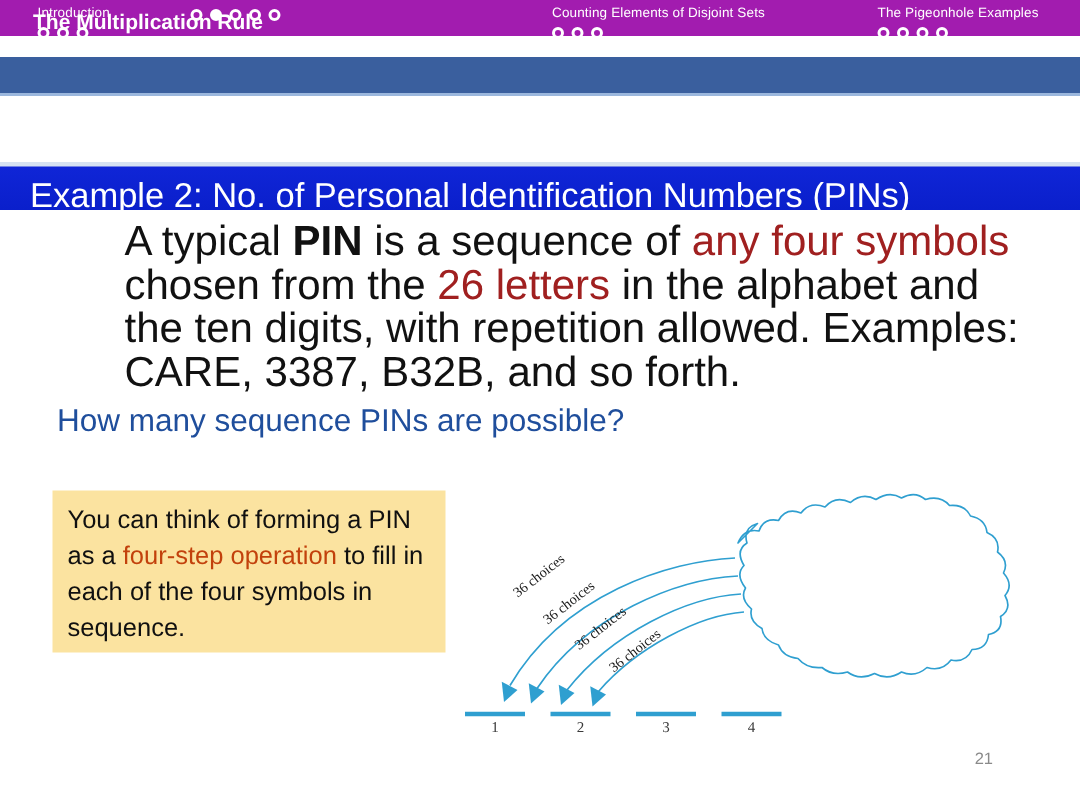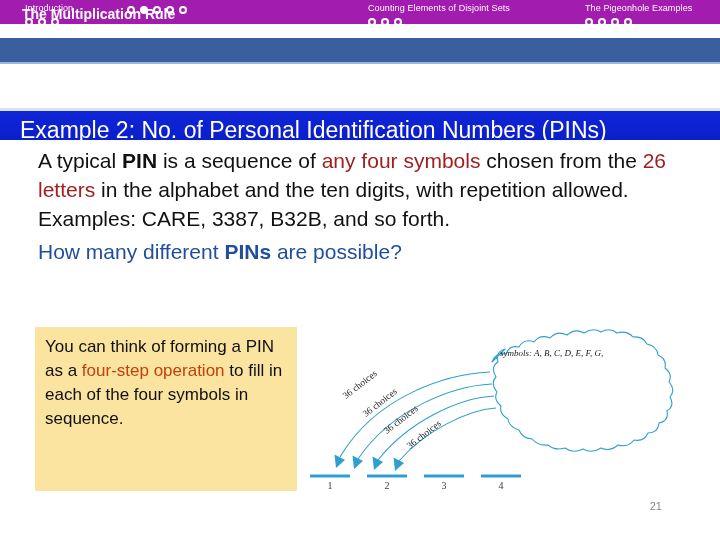--- a/index.html
+++ b/index.html
@@ -96,39 +96,40 @@
     white-space: nowrap;
   }
 
   
   #body-area {
     position: absolute;
     left: 38px; top: 146px;
     width: 650px;
   }
   .para {
-    font-size: 21px;
+    font-size: 28px;
     line-height: 29px;
     color: #111111;
+    margin-left: 45px;
   }
   .b { font-weight: bold; }
   .red { color: #a02020; }
   .question {
     font-size: 21px;
     line-height: 30px;
     color: #1f4e9c;
     margin-top: 4px;
   }
-  .question .b { font-weight: bold; }
+  .question .b { font-weight: normal; }
 
   
   #callout {
     position: absolute;
     left: 35px; top: 327px;
-    width: 262px; height: 164px;
+    width: 262px; height: 108px;
     background: #fbe3a0;
     box-sizing: border-box;
     padding: 8px 8px 0 10px;
   }
   #callout-text {
     font-size: 17px;
     line-height: 24px;
     color: #101010;
   }
   #callout-text .orange { color: #c2410c; }
@@ -220,21 +221,21 @@
 <div id="subheader-bottomline"></div>
 <div id="subheader-label">The Multiplication Rule</div>
 
 <div id="titlebar">
   <div id="title-text">Example 2: No. of Personal Identification Numbers (PINs)</div>
 </div>
 <div id="titlebar-underline"></div>
 
 <div id="body-area">
   <div class="para" id="paragraph"><span>A typical </span><span class="b">PIN</span><span> is a sequence of </span><span class="red">any four symbols</span><span> chosen from the </span><span class="red">26 letters</span><span> in the alphabet and the ten digits, with repetition allowed. Examples: CARE, 3387, B32B, and so forth.</span></div>
-  <div class="question" id="question"><span>How many different </span><span class="b">PINs</span><span> are possible?</span></div>
+  <div class="question" id="question"><span>How many sequence </span><span class="b">PINs</span><span> are possible?</span></div>
 </div>
 
 <div id="callout">
   <div id="callout-text"><span>You can think of forming a PIN as a </span><span class="orange">four-step operation</span><span> to fill in each of the four symbols in sequence.</span></div>
 </div>
 
 <div id="diagram">
   <svg width="412" height="176" viewBox="0 0 412 176">
     <g id="cloud-group">
       <path id="cloud-path" fill="#ffffff" stroke="#2f9fd0" stroke-width="1.1" stroke-linejoin="round" d="M196 36
@@ -264,21 +265,20 @@
 
     <g id="slots-group" stroke="#2f9fd0" stroke-width="3" stroke-linecap="butt">
       <line x1="14" y1="150" x2="54" y2="150"></line>
       <line x1="71" y1="150" x2="111" y2="150"></line>
       <line x1="128" y1="150" x2="168" y2="150"></line>
       <line x1="185" y1="150" x2="225" y2="150"></line>
     </g>
   </svg>
 
   <div class="cloud-text">
-    <div class="ital">symbols: A, B, C, D, E, F, G,</div>
   </div>
 
   <div class="choice-lbl" style="left:48px;  top:66px;  transform: rotate(-38deg);">36 choices</div>
   <div class="choice-lbl" style="left:68px;  top:84px;  transform: rotate(-38deg);">36 choices</div>
   <div class="choice-lbl" style="left:89px;  top:101px; transform: rotate(-38deg);">36 choices</div>
   <div class="choice-lbl" style="left:112px; top:116px; transform: rotate(-38deg);">36 choices</div>
 
   <div class="slot-num" style="left:19px;  top:154px;">1</div>
   <div class="slot-num" style="left:76px;  top:154px;">2</div>
   <div class="slot-num" style="left:133px; top:154px;">3</div>

